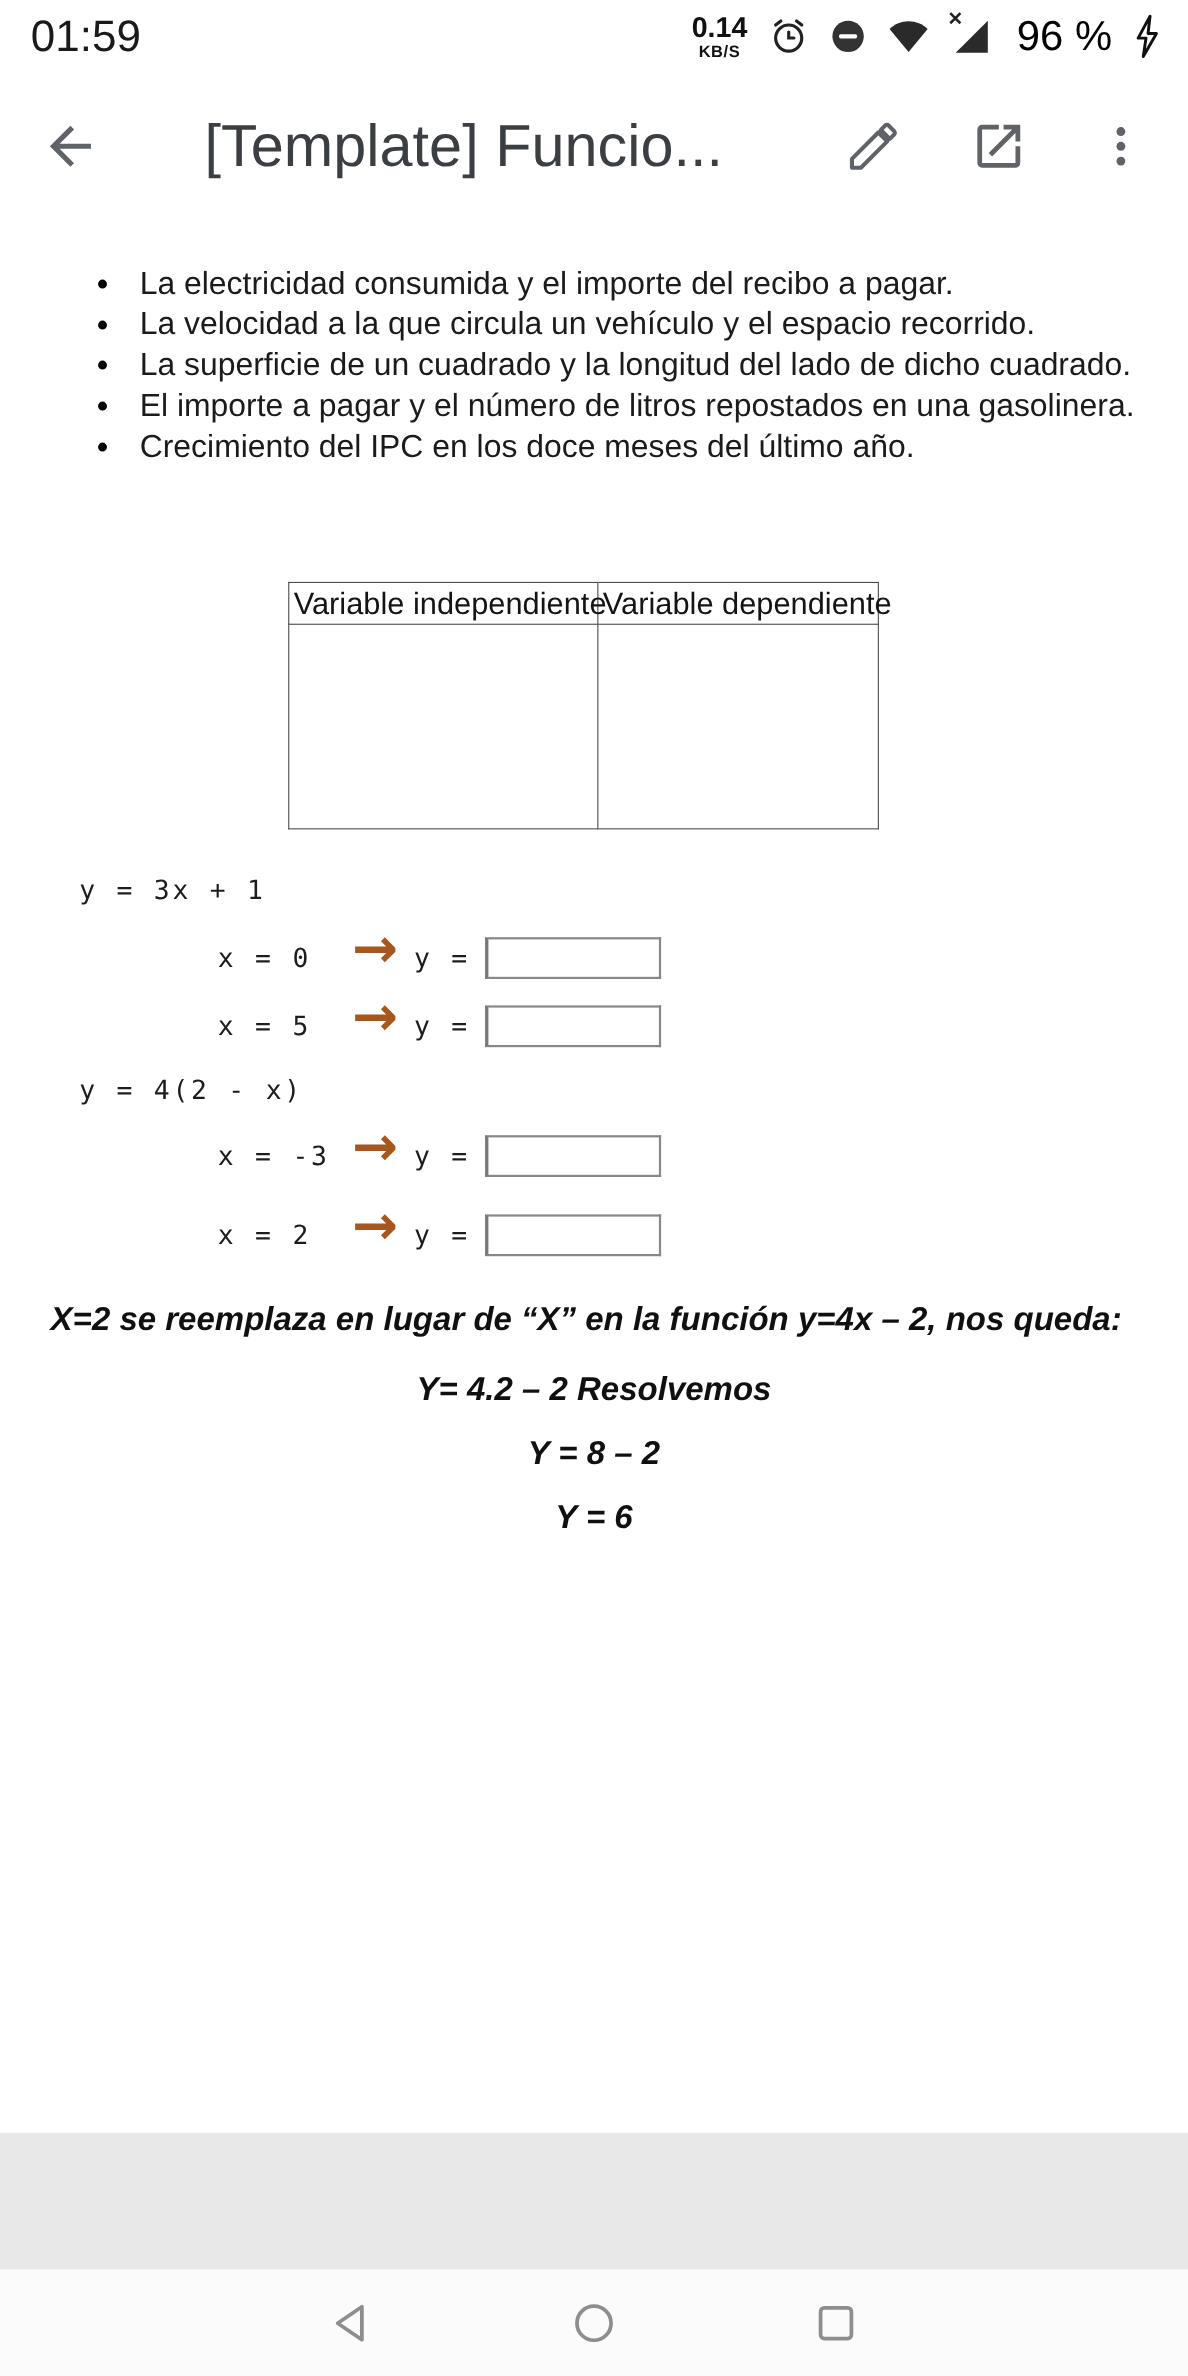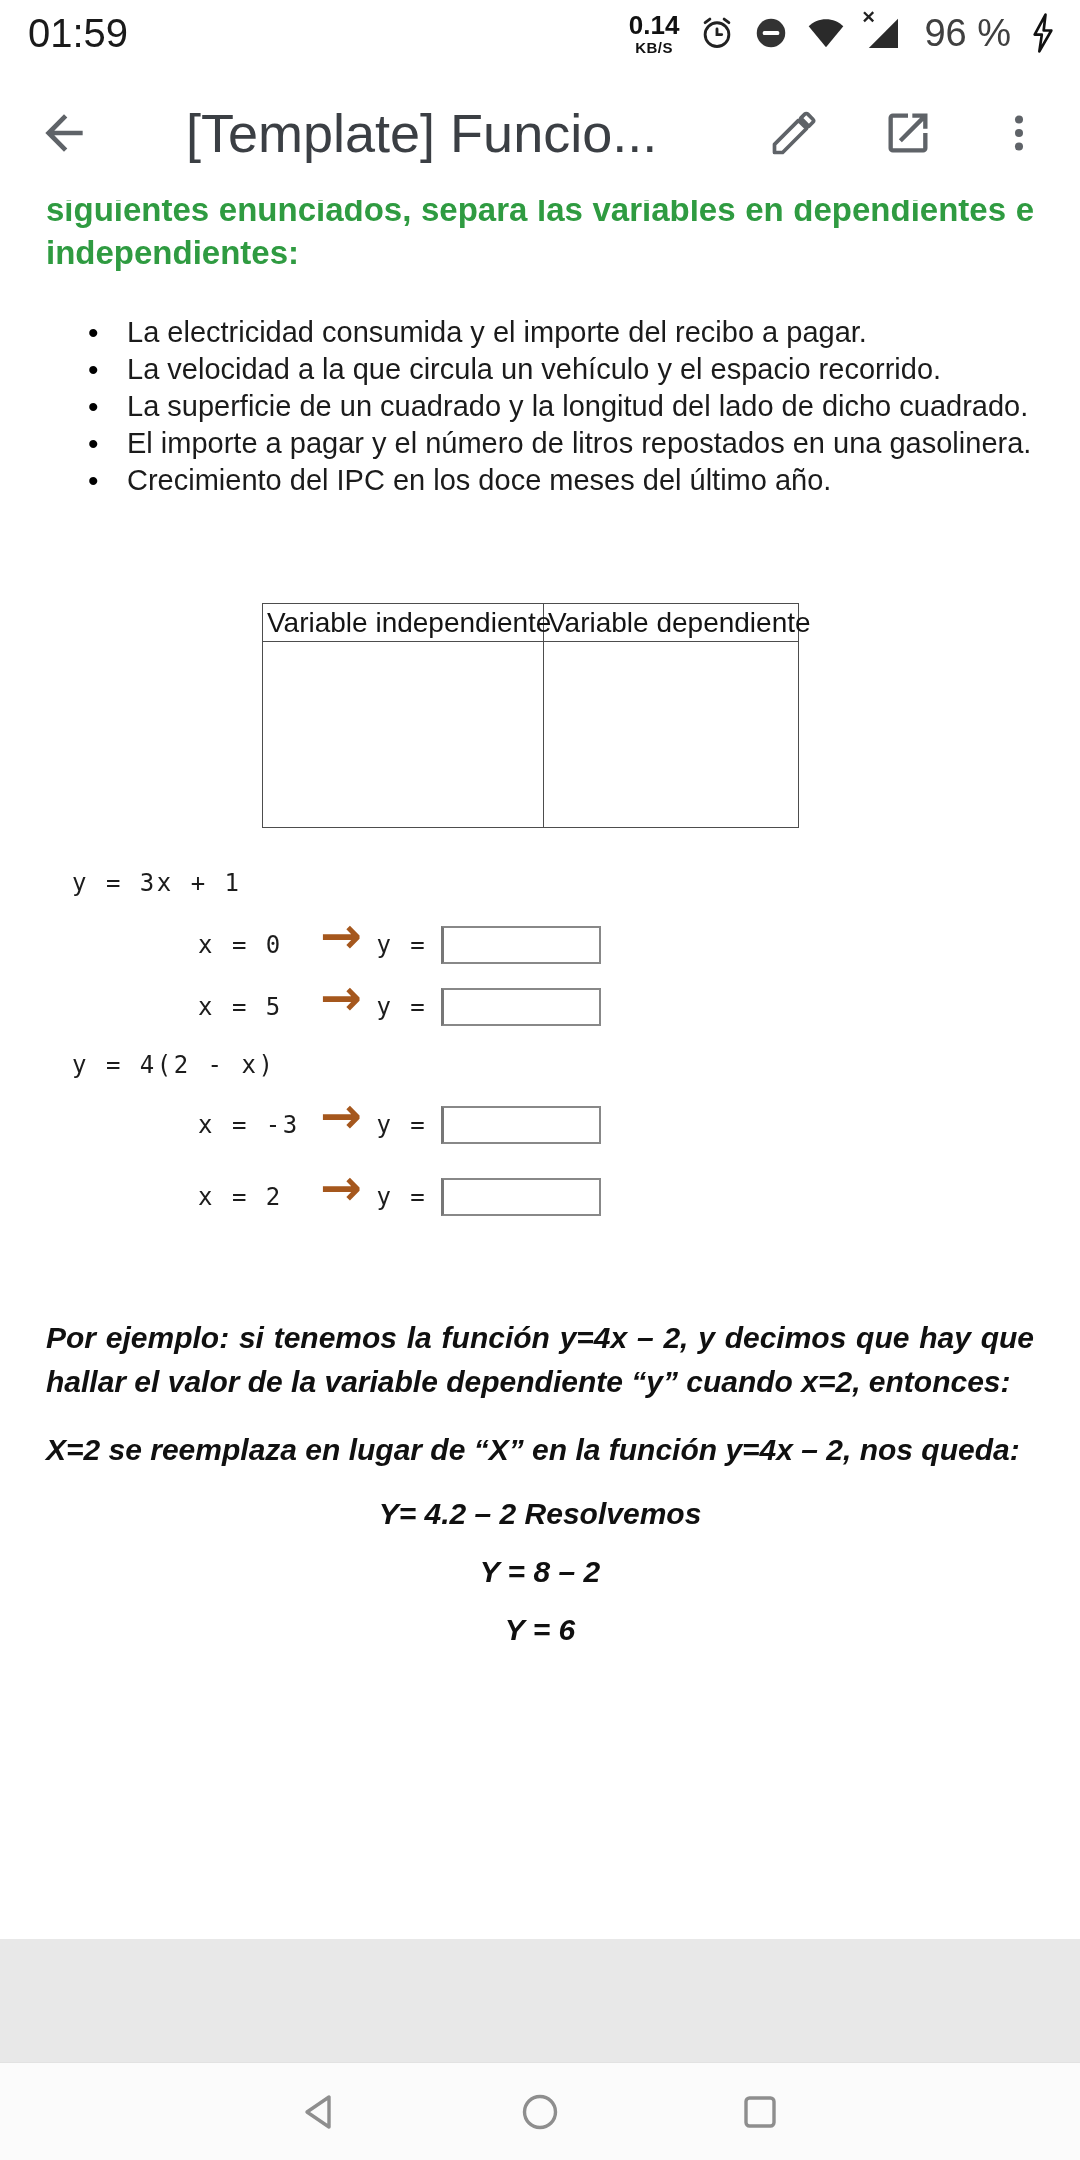--- a/index.html
+++ b/index.html
@@ -14,21 +14,21 @@
     padding:0 22px 0 28px; color:#111;
   }
   .sb-time { font-size:40px; color:#1a1a1a; }
   .sb-right { display:flex; align-items:center; gap:17px; }
   .sb-speed { display:flex; flex-direction:column; align-items:center; line-height:1; margin-right:2px; }
   .sb-speed .val { font-size:26px; font-weight:bold; }
   .sb-speed .unit { font-size:15px; font-weight:bold; letter-spacing:.5px; margin-top:2px; }
   .sb-icon { display:inline-flex; align-items:center; justify-content:center; }
   .sig-wrap { position:relative; }
   .sig-x { position:absolute; top:-6px; left:-2px; font-size:17px; font-weight:bold; color:#222; }
-  .sb-batt { font-size:38px; color:#404040; margin-left:4px; }
+  .sb-batt { font-size:38px; color:#000000; margin-left:4px; }
 
   
   .app-bar {
     position:absolute; top:66px; left:0; width:1080px; height:134px;
     display:flex; align-items:center; padding:0 30px 0 36px; background:#fff;
   }
   .ab-title {
     font-size:54px; color:#3b3f44; margin-left:94px; white-space:nowrap;
     overflow:hidden; flex:1;
   }
@@ -179,21 +179,20 @@
           <circle cx="12" cy="5" r="2.1" fill="#5f6368"></circle>
           <circle cx="12" cy="12" r="2.1" fill="#5f6368"></circle>
           <circle cx="12" cy="19" r="2.1" fill="#5f6368"></circle>
         </svg>
       </span>
     </div>
   </div>
 
   <div class="doc">
 
-    <h2 class="h-green h-intro">siguientes enunciados, separa las variables en dependientes e independientes:</h2>
 
     <ul class="bullets">
       <li>La electricidad consumida y el importe del recibo a pagar.</li>
       <li>La velocidad a la que circula un vehículo y el espacio recorrido.</li>
       <li>La superficie de un cuadrado y la longitud del lado de dicho cuadrado.</li>
       <li>El importe a pagar y el número de litros repostados en una gasolinera.</li>
       <li>Crecimiento del IPC en los doce meses del último año.</li>
     </ul>
 
     <table class="vars">
@@ -243,21 +242,20 @@
       </div>
 
       <div class="case-row row-3">
         <span class="x-label">x = 2</span>
         <span class="case-arrow">→</span>
         <span class="y-label">y =</span>
         <span class="answer-box"></span>
       </div>
     </div>
 
-    <p class="ex ex-p1">Por ejemplo: si tenemos la función y=4x – 2, y decimos que hay que hallar el valor de la variable dependiente “y” cuando x=2, entonces:</p>
     <p class="ex ex-p2">X=2 se reemplaza en lugar de “X” en la función y=4x – 2, nos queda:</p>
     <p class="solve solve-1">Y= 4.2 – 2 Resolvemos</p>
     <p class="solve solve-2">Y = 8 – 2</p>
     <p class="solve solve-3">Y = 6</p>
 
   </div>
 
   <div class="gray-strip"></div>
 
   <div class="nav-bar">

